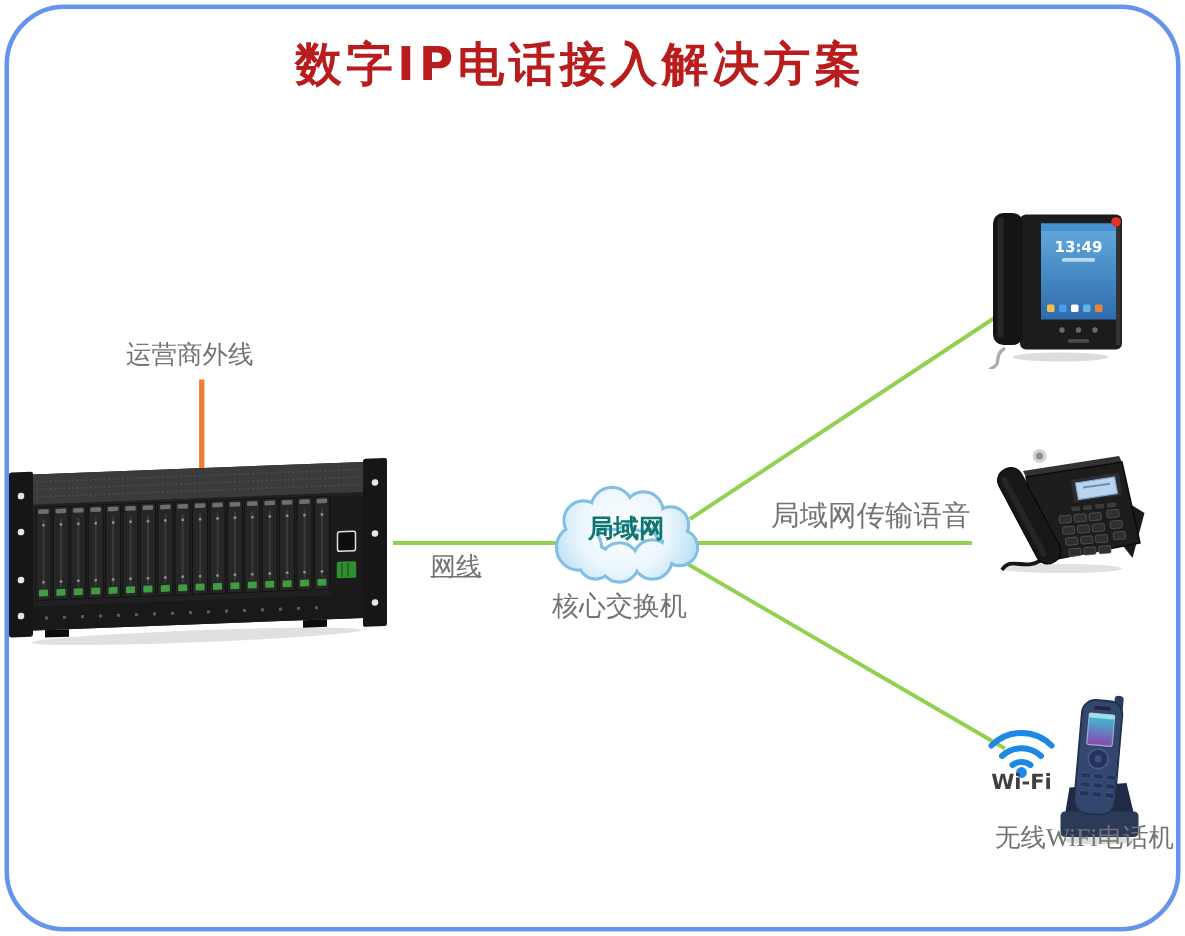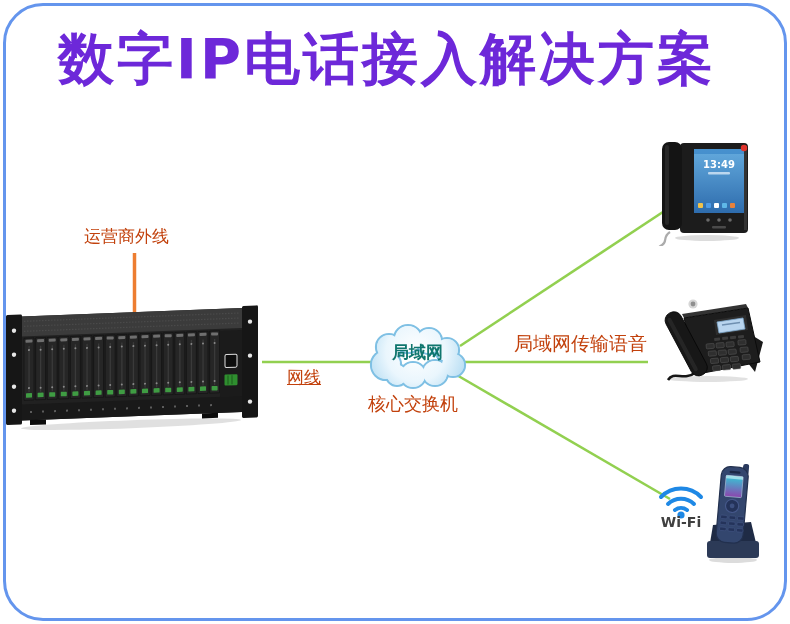--- a/index.html
+++ b/index.html
@@ -1,24 +1,24 @@
 <!DOCTYPE html>
 <html><head>
 <meta charset="utf-8">
 <style>
   html,body{margin:0;padding:0;background:#fff;}
   .canvas{position:relative;width:790px;height:624px;background:#ffffff;overflow:hidden;
           font-family:"Liberation Sans","DejaVu Sans",sans-serif;}
   .frame{position:absolute;inset:3px;border:3px solid #6495ED;border-radius:40px;pointer-events:none;}
   .title{position:absolute;top:22px;left:0;right:16px;text-align:center;
          font-family:"DejaVu Sans","Liberation Sans",sans-serif;
-         font-weight:bold;font-size:56px;letter-spacing:3px;color:#6d28d9;}
+         font-weight:bold;font-size:31px;letter-spacing:3px;color:#b91c1c;}
   .lines-layer{position:absolute;left:0;top:0;width:790px;height:624px;z-index:1;pointer-events:none;}
   .dev{position:absolute;z-index:2;}
-  .lbl{position:absolute;z-index:3;color:#c2410c;
+  .lbl{position:absolute;z-index:3;color:#737373;
        font-family:"Liberation Serif","DejaVu Serif",serif;}
   .lbl-carrier{left:84px;top:225px;font-size:17px;}
   .lbl-cable{left:287px;top:366px;font-size:17px;text-decoration:underline;}
   .lbl-cloud{left:370px;top:341px;width:95px;text-align:center;font-size:17px;font-weight:bold;
              color:#0f766e;font-family:"DejaVu Sans","Liberation Sans",sans-serif;}
   .lbl-switch{left:368px;top:392px;width:104px;font-size:18px;}
   .lbl-lanvoice{left:514px;top:331px;font-size:19px;}
   .lbl-video{left:652px;top:245px;width:110px;text-align:center;font-size:19px;}
   .lbl-ip{left:650px;top:378px;width:115px;text-align:center;font-size:19px;}
   .lbl-wifiphone{left:658px;top:547px;width:130px;text-align:center;font-size:17px;}
@@ -244,14 +244,15 @@
       </g>
     </g>
   </svg>
 
   <div class="lbl lbl-carrier">运营商外线</div>
   <div class="lbl lbl-cable">网线</div>
   <div class="lbl lbl-cloud">局域网</div>
   <div class="lbl lbl-switch">核心交换机</div>
   <div class="lbl lbl-lanvoice">局域网传输语音</div>
   <div class="lbl lbl-wifi">Wi-Fi</div>
+  <div class="lbl lbl-wifiphone">无线WiFi电话机</div>
 
 </div>
 
 </body></html>

